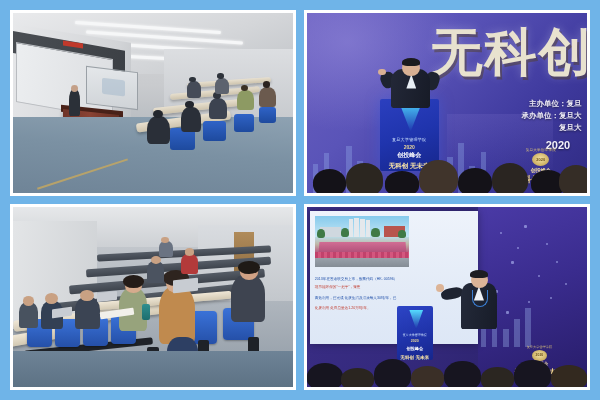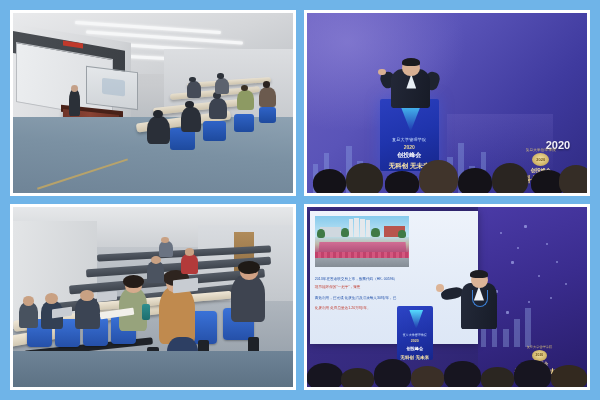--- a/index.html
+++ b/index.html
@@ -451,21 +451,27 @@
       <div class="p2-bars" style="left:2%;width:2%;height:16%;"></div>
       <div class="p2-bars" style="left:6%;width:2%;height:22%;"></div>
       <div class="p2-bars" style="left:10%;width:2%;height:12%;"></div>
       <div class="p2-bars" style="left:14%;width:2%;height:26%;"></div>
       <div class="p2-bars" style="left:18%;width:2%;height:18%;"></div>
       <div class="p2-bars" style="left:50%;width:2%;height:20%;"></div>
       <div class="p2-bars" style="left:54%;width:2%;height:28%;"></div>
       <div class="p2-bars" style="left:58%;width:2%;height:15%;"></div>
       <div class="p2-bars" style="left:62%;width:2%;height:23%;"></div>
 
-
+      <div class="p2-bigtext">无科创</div>
+
+      <div class="p2-orglines">
+        <div>主办单位：复旦</div>
+        <div>承办单位：复旦大</div>
+        <div>复旦大</div>
+      </div>
       <div class="p2-year">2020</div>
 
       <div class="p2-podium"></div>
       <div class="p2-podium-v"></div>
       <div class="p2-pod-line1">复旦大学管理学院</div>
       <div class="p2-pod-2020">2020</div>
       <div class="p2-pod-line2">创投峰会</div>
       <div class="p2-pod-slogan">无科创  无未来</div>
 
       <div class="p2-arm-l"></div>

